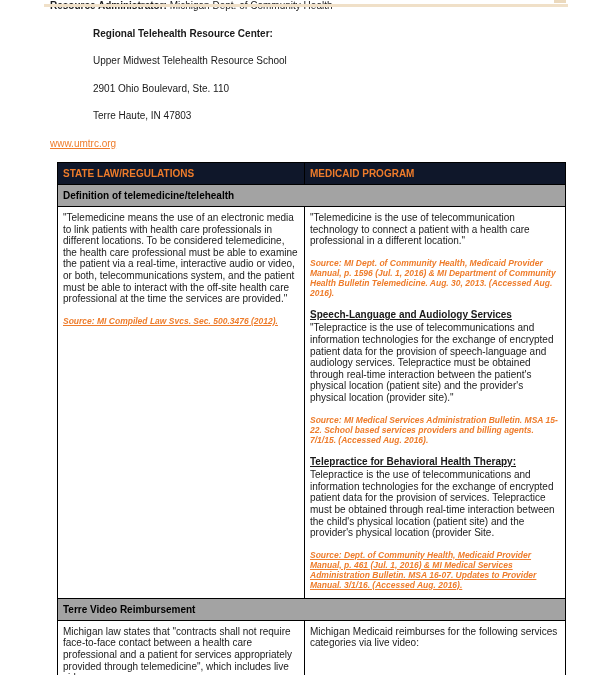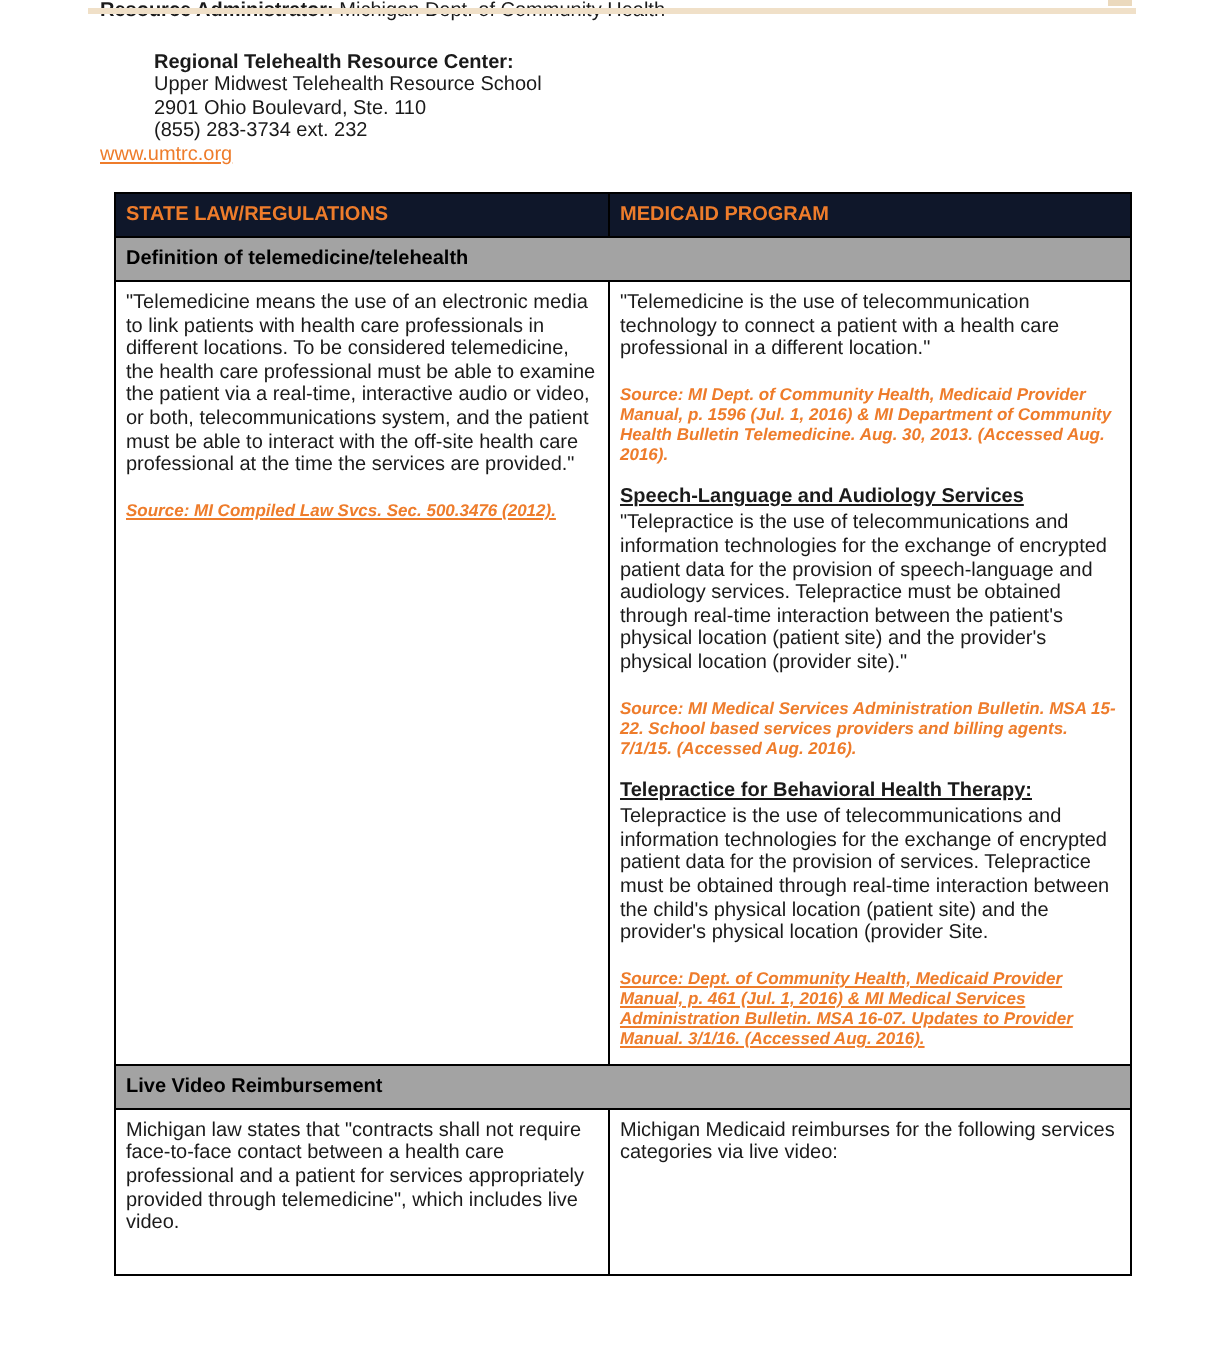--- a/index.html
+++ b/index.html
@@ -27,21 +27,21 @@
   .content { padding: 0 44px 0 50px; }
   .doc-title {
     margin: 17px 0 14px 0;
     font-size: 19px;
     font-weight: bold;
     color: #EE7C2B;
   }
   .info-line { font-size: 10px; line-height: 11.6px; margin: 0 0 14px 0; }
   .b { font-weight: bold; }
   .addr-block { margin: 0; }
-  .addr-line { font-size: 10px; line-height: 11.5px; margin: 0; padding-left: 27px; }
+  .addr-line { font-size: 10px; line-height: 11.5px; margin: 16px; padding-left: 27px; }
   .link-line { font-size: 10px; line-height: 11.5px; margin: 0; }
   a.doc-link { color: #EE7C2B; text-decoration: underline; cursor: pointer; }
 
   table.law-table {
     border-collapse: collapse;
     table-layout: fixed;
     width: 508px;
     margin: 13px 0 0 7px;
   }
   table.law-table td {
@@ -85,21 +85,21 @@
 
   <div class="content">
 
 
     <p class="info-line"><span class="b">Resource Administrator:</span> <span>Michigan Dept. of Community Health</span></p>
 
     <div class="addr-block">
       <p class="addr-line b">Regional Telehealth Resource Center:</p>
       <p class="addr-line">Upper Midwest Telehealth Resource School</p>
       <p class="addr-line">2901 Ohio Boulevard, Ste. 110</p>
-      <p class="addr-line">(855) 283-3734 ext. 232</p>
+      <p class="addr-line">Terre Haute, IN 47803</p>
       <p class="link-line"><a class="doc-link">www.umtrc.org</a></p>
     </div>
 
     <table class="law-table">
       <colgroup>
           <col style="width:247px">
           <col style="width:261px">
         </colgroup>
       <tbody>
         <tr class="hdr">
@@ -122,21 +122,21 @@
             <p class="subhead">Speech-Language and Audiology Services</p>
             <p class="body-p">"Telepractice is the use of telecommunications and information technologies for the exchange of encrypted patient data for the provision of speech-language and audiology services. Telepractice must be obtained through real-time interaction between the patient's physical location (patient site) and the provider's physical location (provider site)."</p>
             <p class="source-p">Source: MI Medical Services Administration Bulletin. MSA 15-22. School based services providers and billing agents. 7/1/15. (Accessed Aug. 2016).</p>
             <p class="subhead">Telepractice for Behavioral Health Therapy:</p>
             <p class="body-p">Telepractice is the use of telecommunications and information technologies for the exchange of encrypted patient data for the provision of services.  Telepractice must be obtained through real-time interaction between the child's physical location (patient site) and the provider's physical location (provider Site.</p>
             <p class="source-p last">Source: Dept. of Community Health, Medicaid Provider Manual, p. 461 (Jul. 1, 2016) &amp; MI Medical Services Administration Bulletin. MSA 16-07. Updates to Provider Manual. 3/1/16. (Accessed Aug. 2016).</p>
           </td>
         </tr>
 
         <tr class="sec">
-          <td colspan="2">Live Video Reimbursement</td>
+          <td colspan="2">Terre Video Reimbursement</td>
         </tr>
 
         <tr>
           <td>
             <p class="body-p">Michigan law states that "contracts shall not require face-to-face contact between a health care professional and a patient for services appropriately provided through telemedicine", which includes live video.</p>
           </td>
           <td>
             <p class="body-p">Michigan Medicaid reimburses for the following services categories via live video:</p>
 
           </td>

